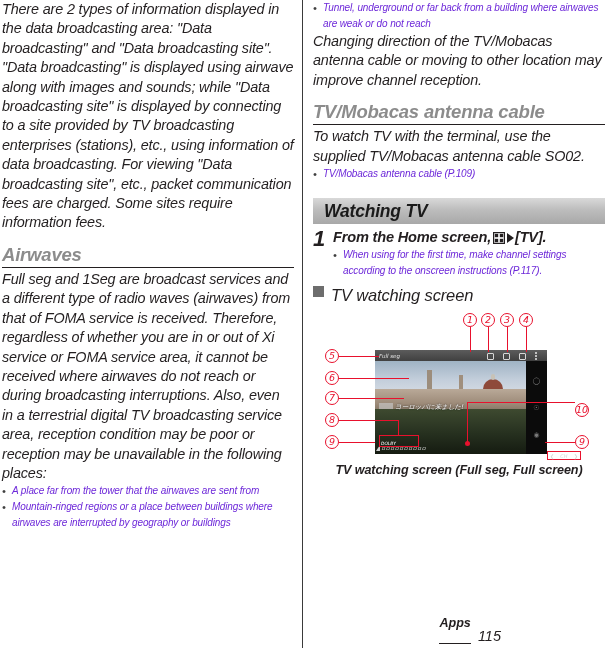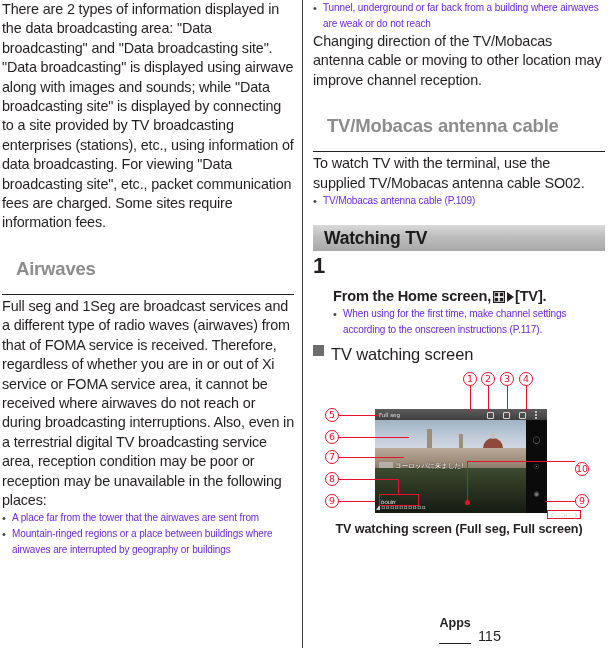--- a/index.html
+++ b/index.html
@@ -12,20 +12,21 @@
     background: #ffffff;
     font-family: "Liberation Sans", sans-serif;
     color: #231f20;
     position: relative;
     overflow: hidden;
   }
   .page {
     position: relative;
     width: 503px;
     height: 648px;
+    font-style: italic;
   }
   .col-divider {
     position: absolute;
     left: 302px;
     top: 0px;
     width: 1px;
     height: 648px;
     background: #3a3a3a;
   }
   .col {
@@ -37,21 +38,21 @@
   .col-right { left: 313px; }
 
   p.body {
     margin: 0;
     font-size: 14.4px;
     line-height: 19.4px;
     letter-spacing: -0.15px;
     color: #231f20;
   }
   .gray-head {
-    margin: 14px;
+    margin: 0;
     font-size: 18.5px;
     font-weight: bold;
     color: #8c8c8c;
     letter-spacing: -0.2px;
     line-height: 22px;
   }
   .rule {
     border-top: 1.6px solid #231f20;
     margin-top: 1px;
     margin-bottom: 2px;
@@ -103,21 +104,20 @@
   .step-num {
     font-size: 22px;
     font-weight: bold;
     width: 20px;
     flex: 0 0 20px;
     line-height: 22px;
     color: #231f20;
   }
   .step-body {
     flex: 1 1 auto;
-    margin-top: 32px;
   }
   .step-title {
     font-size: 14.6px;
     font-weight: bold;
     line-height: 19px;
     letter-spacing: -0.2px;
     color: #231f20;
     margin: 0;
     display: flex;
     align-items: center;

